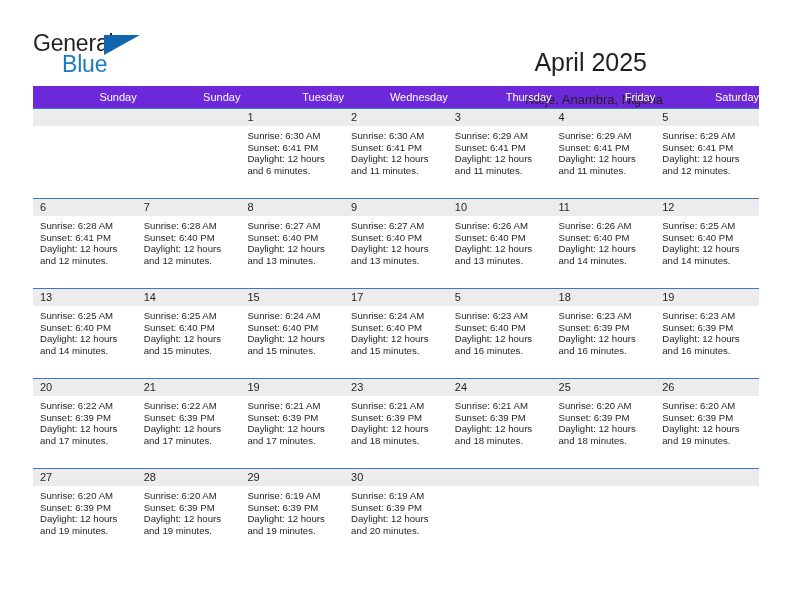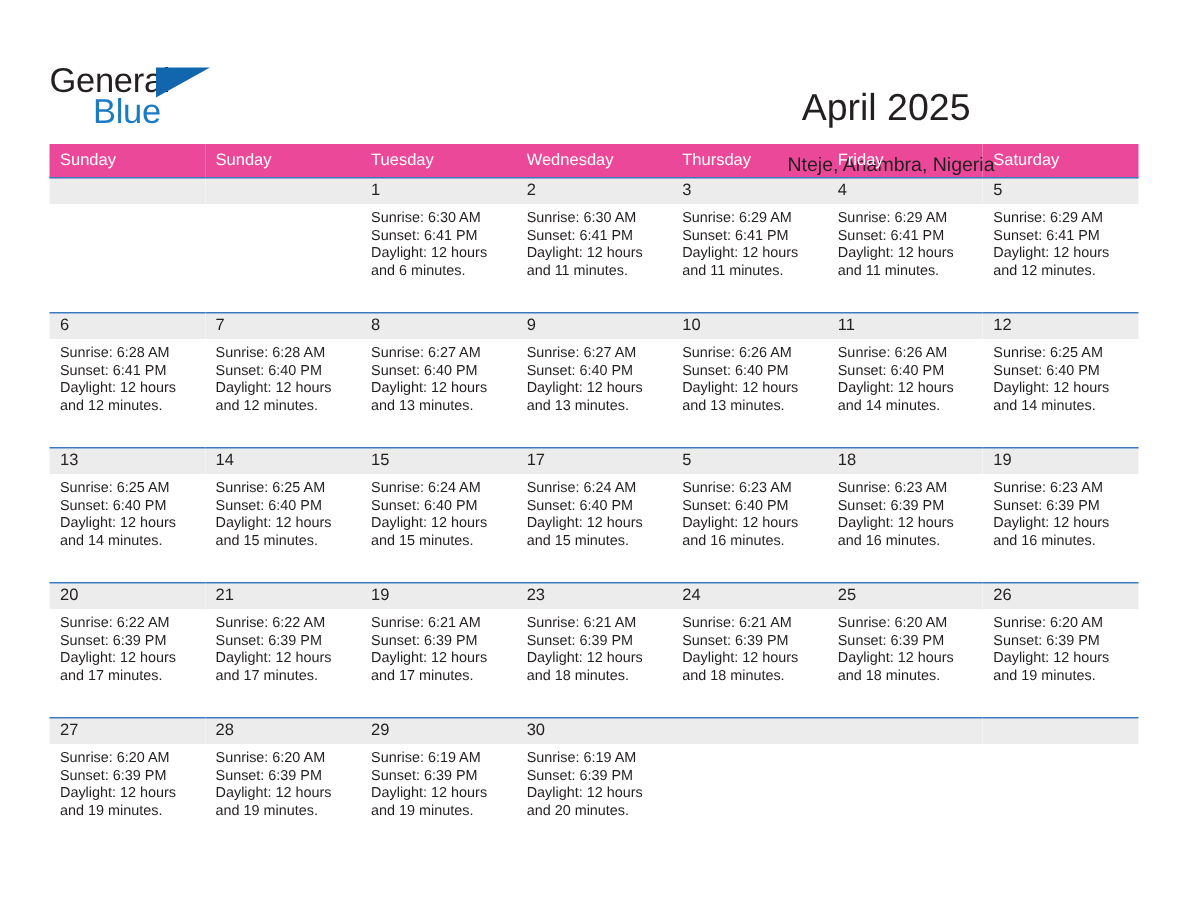--- a/index.html
+++ b/index.html
@@ -12,21 +12,21 @@
     height: 612px;
     font-family: "Liberation Sans", sans-serif;
     color: #231f20;
     overflow: hidden;
   }
   .page {
     position: relative;
     width: 696px;
     height: 612px;
     box-sizing: border-box;
-    padding: 16px 33px;
+    padding: 6px 33px;
   }
 
   
   .topbar {
     display: flex;
     align-items: flex-start;
     justify-content: space-between;
     padding-top: 26px;
     height: 72px;
     box-sizing: border-box;
@@ -79,25 +79,25 @@
   }
 
   
   .calendar {
     margin-top: 8px;
     width: 726px;
     border-collapse: collapse;
     table-layout: fixed;
   }
   .calendar th {
-    background: #ec4899;
+    background: #6d28d9;
     color: #ffffff;
     font-size: 11px;
     font-weight: normal;
-    text-align: left;
+    text-align: right;
     padding: 5px 0 5px 7px;
     height: 19px;
     box-sizing: border-box;
   }
   .calendar td {
     vertical-align: top;
     padding: 0;
     width: 103.71px;
     border-top: 1px solid #3b78bd;
   }

